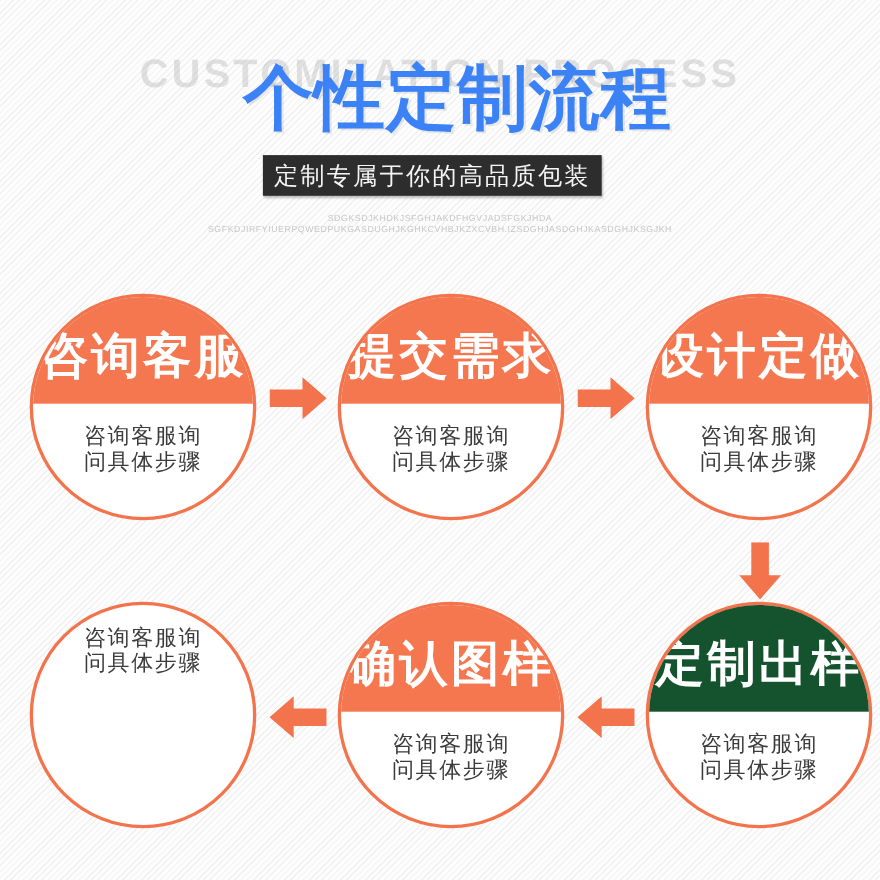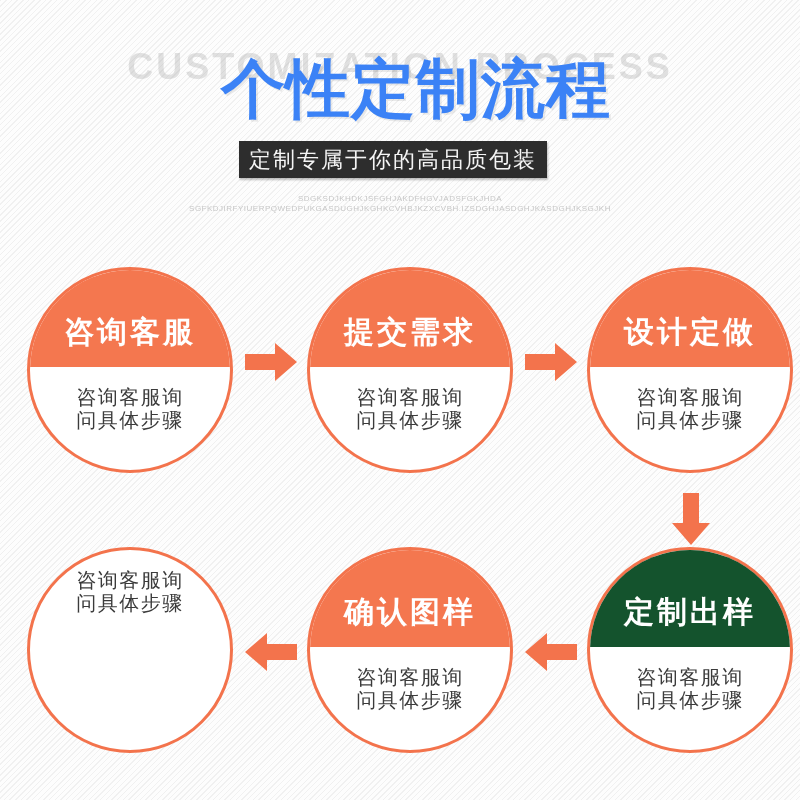--- a/index.html
+++ b/index.html
@@ -56,21 +56,21 @@
   }
   .row1 { top: 267px; }
   .row2 { top: 547px; }
   .col1 { left: 27px; }
   .col2 { left: 307px; }
   .col3 { left: 587px; }
   .circle .top {
     height: 97px; background: var(--accent, #f3734c);
     display: flex; align-items: flex-end; justify-content: center;
     padding-bottom: 14px;
-    color: #ffffff; font-size: 30px; font-weight: bold;
+    color: #ffffff; font-size: 44px; font-weight: bold;
     letter-spacing: 3px; white-space: nowrap;
   }
   .circle .bottom {
     padding-top: 19px; text-align: center;
     color: #3b3b3b; font-size: 20px; line-height: 23px;
     letter-spacing: 1.5px;
   }
 
   
   .arrow { position: absolute; }

